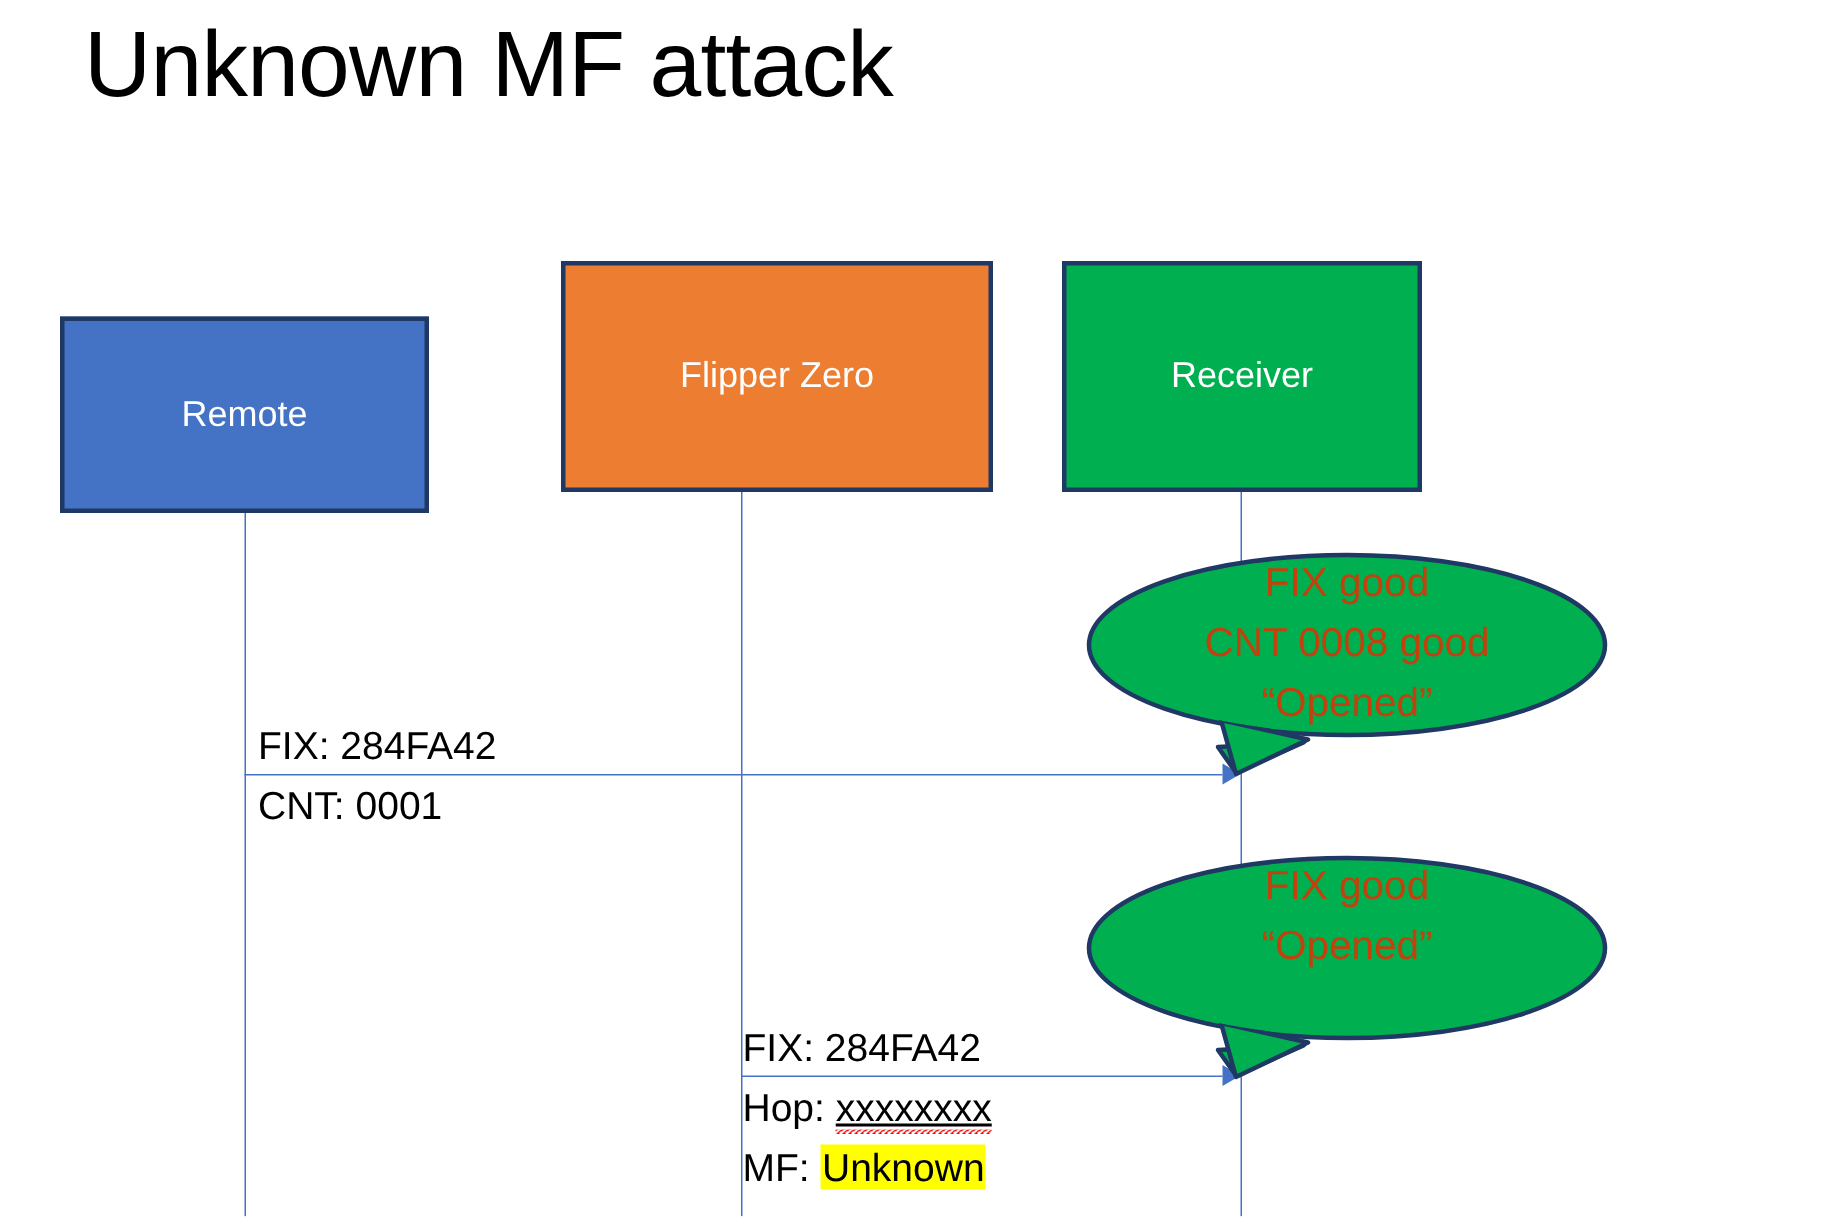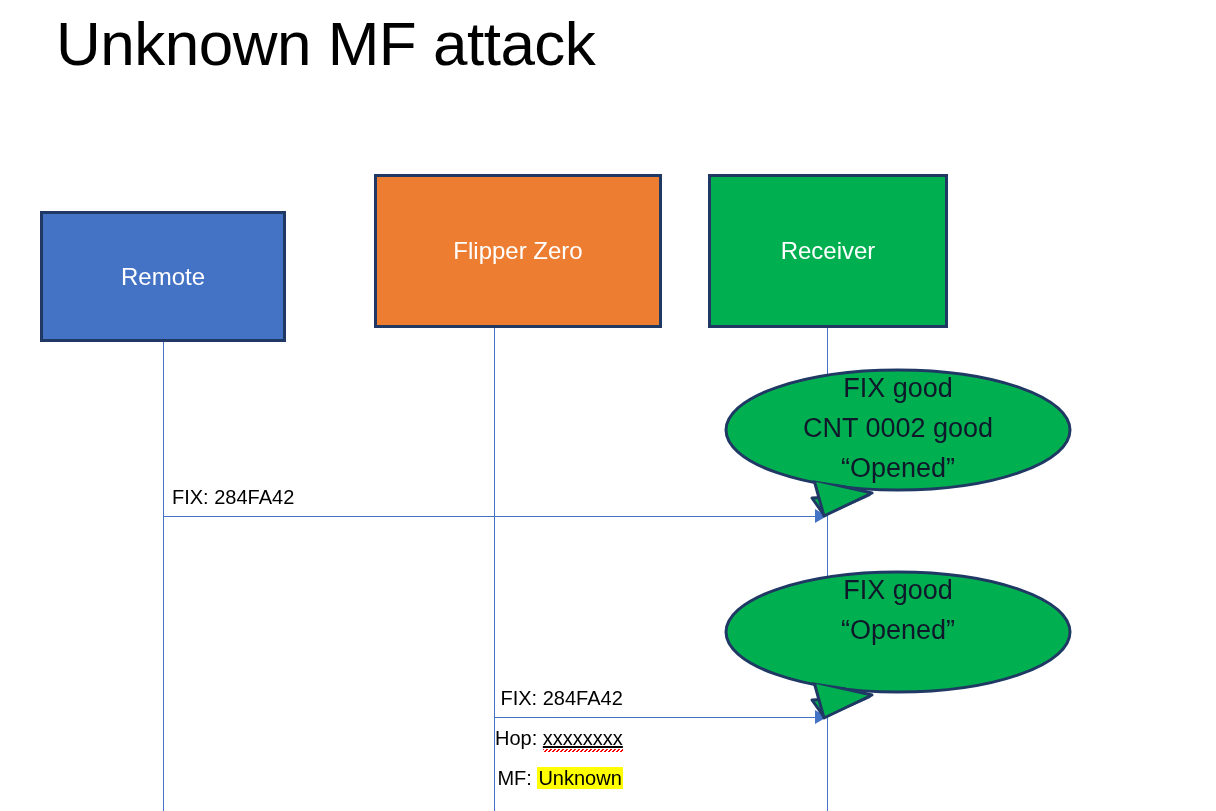--- a/index.html
+++ b/index.html
@@ -70,25 +70,24 @@
     width: 0;
     height: 0;
     border-top: 7px solid transparent;
     border-bottom: 7px solid transparent;
     border-left: 12px solid #4472C4;
   }
 
   
   .msg-block {
     position: absolute;
-    font-size: 20px;
+    font-size: 26px;
     color: #000000;
     line-height: 40px;
     white-space: nowrap;
-    text-align: right;
   }
   .msg-line { display: block; }
   .hl {
     background: #FFFF00;
     padding: 0 1px;
     margin-top: 44px;
   }
   .squiggle {
     background-image:
       repeating-linear-gradient(135deg,
@@ -113,21 +112,21 @@
   }
 
   
   .bubble-wrap { position: absolute; }
   .bubble-wrap svg { display: block; overflow: visible; }
   .bubble-text {
     position: absolute;
     left: 0;
     width: 100%;
     text-align: center;
-    color: #0f172a;
+    color: #c2410c;
     font-size: 27px;
     line-height: 40px;
     white-space: nowrap;
     pointer-events: none;
   }
   .bubble-text span { display: block; }
 </style>
 </head>
 <body>
 
@@ -152,20 +151,21 @@
   </div>
 
   <div class="arrow-line" style="left:163px; top:516px; width:652px;"></div>
   <div class="arrow-head" style="left:815px; top:509px;"></div>
 
   <div class="arrow-line" style="left:494px; top:717px; width:321px;"></div>
   <div class="arrow-head" style="left:815px; top:710px;"></div>
 
   <div class="msg-block" style="left:172px; top:477px;">
     <span class="msg-line"><span>FIX: </span><span>284FA42</span></span>
+    <span class="msg-line"><span>CNT: </span><span>0001</span></span>
   </div>
 
   <div class="msg-block" style="left:495px; top:678px;">
     <span class="msg-line"><span>FIX: </span><span>284FA42</span></span>
     <span class="msg-line"><span>Hop: </span><span class="squiggle">xxxxxxxx</span></span>
     <span class="msg-line"><span>MF: </span><span class="hl">Unknown</span></span>
   </div>
 
   <div class="bubble-wrap" style="left:724px; top:360px; width:348px; height:160px;">
     <svg width="348" height="160" viewBox="0 0 348 160">
@@ -176,21 +176,21 @@
                M 88 138
                L 100 155
                L 145 135
                Z" fill="#00B050" stroke="#1F3864" stroke-width="3" stroke-linejoin="round"></path>
       <ellipse cx="174" cy="70" rx="172" ry="60" fill="#00B050" stroke="#1F3864" stroke-width="3"></ellipse>
       <path d="M 90 120 L 100 156 L 148 133 Z" fill="#00B050" stroke="#1F3864" stroke-width="3" stroke-linejoin="round"></path>
       <ellipse cx="174" cy="70" rx="170" ry="58" fill="#00B050" stroke="none"></ellipse>
     </svg>
     <div class="bubble-text" style="top:8px;">
       <span>FIX good</span>
-      <span>CNT 0002 good</span>
+      <span>CNT 0008 good</span>
       <span>“Opened”</span>
     </div>
   </div>
 
   <div class="bubble-wrap" style="left:724px; top:562px; width:348px; height:160px;">
     <svg width="348" height="160" viewBox="0 0 348 160">
       <path d="M 104 141
                L 100 155
                L 113 142
                Z

